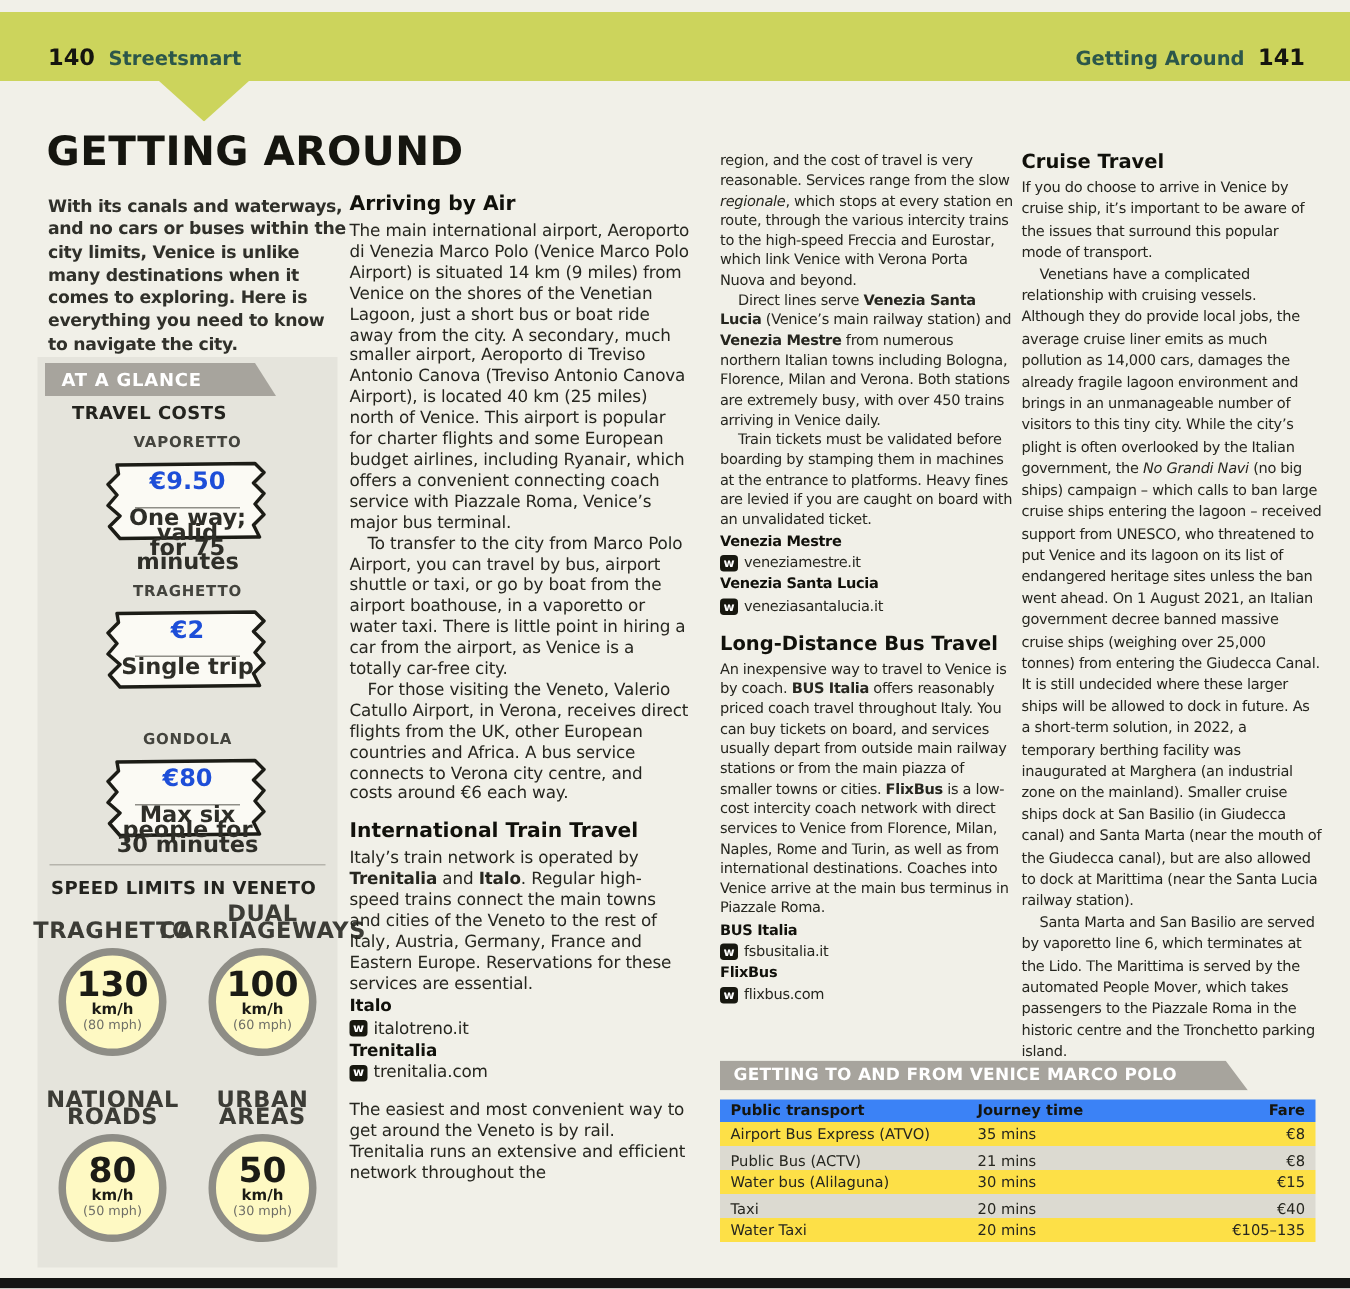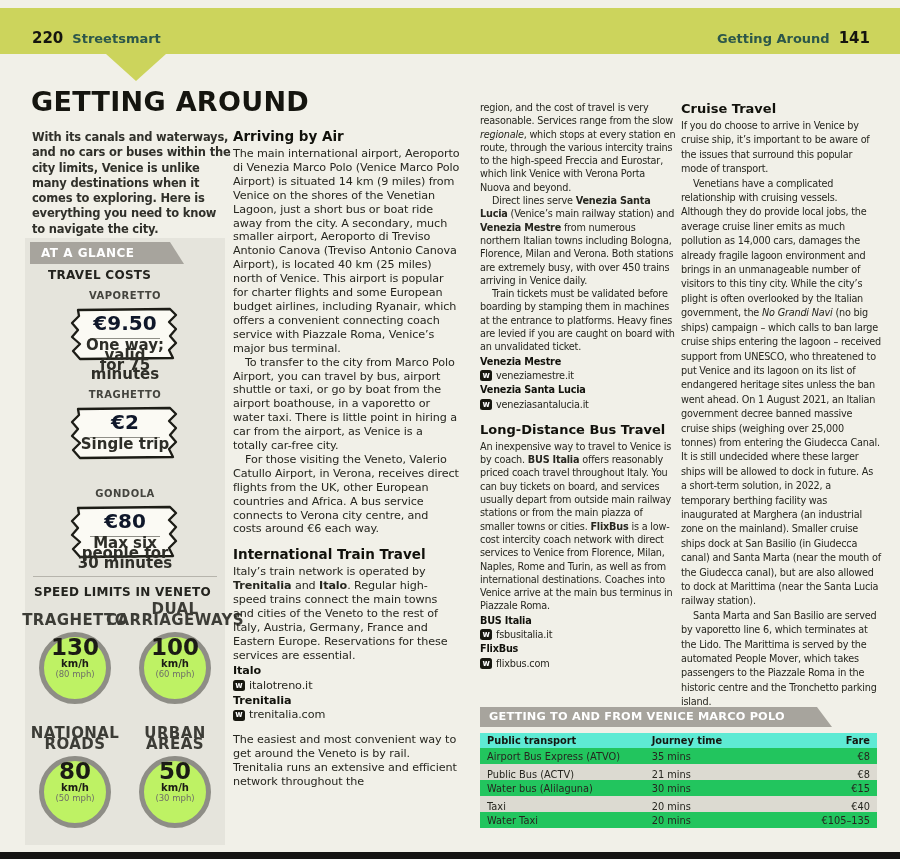--- a/index.html
+++ b/index.html
@@ -25,32 +25,32 @@
                  color:#fff;font-size:12px;font-weight:800;letter-spacing:.5px;line-height:22px;padding-left:11px;box-sizing:border-box;}
   .sb-heading{position:absolute;left:9px;font-size:12px;font-weight:800;letter-spacing:.3px;color:#23231e;}
   .tc-heading{top:30px;margin-left:14px;}
   .sl-heading{top:347px;}
   .tickets{position:absolute;left:0;top:52px;width:200px;}
   .ticket-block{text-align:center;margin-bottom:26px;}
   .ticket-label{font-size:10px;font-weight:700;letter-spacing:.5px;color:#44443e;margin-bottom:4px;}
   .ticket{position:relative;width:114px;height:58px;margin:0 auto;}
   .ticket svg{position:absolute;left:0;top:0;}
   .ticket .price{position:absolute;left:0;top:6px;width:100%;text-align:center;
-                 font-size:20px;font-weight:800;color:#0f172a;}
+                 font-size:16px;font-weight:800;color:#1d4ed8;}
   .ticket .tick-line{position:absolute;left:22px;right:22px;top:33px;height:1px;background:#8f8e87;}
   .ticket .cap{position:absolute;left:6px;right:6px;top:36px;font-size:15px;font-weight:700;
                line-height:9.8px;color:#2e2e28;white-space:pre-line;}
   .sb-divider{position:absolute;left:8px;top:338px;width:184px;height:1px;background:#b6b4ac;}
   .speed-grid{position:absolute;left:0;top:364px;width:200px;display:grid;
               grid-template-columns:1fr 1fr;row-gap:22px;justify-items:center;}
   .speed-cell{width:94px;text-align:center;}
   .speed-label{font-size:15px;font-weight:700;letter-spacing:.4px;color:#3c3c36;line-height:11px;
                min-height:24px;display:flex;align-items:flex-end;justify-content:center;margin-bottom:6px;white-space:pre-line;}
-  .speed-circle{width:62px;height:62px;border:5px solid #8e8d86;border-radius:50%;background:#bef264;
-                margin:0 auto;display:flex;flex-direction:column;align-items:center;justify-content:flex-start;}
+  .speed-circle{width:62px;height:62px;border:5px solid #8e8d86;border-radius:50%;background:#fef9c3;
+                margin:0 auto;display:flex;flex-direction:column;align-items:center;justify-content:center;}
   .speed-value{font-size:23px;font-weight:800;line-height:21px;color:#1b1b15;}
   .speed-unit{font-size:10px;font-weight:700;line-height:11px;color:#1b1b15;}
   .speed-mph{font-size:8.5px;line-height:10px;color:#6e6e67;}
   
   .col{position:absolute;}
   .col2{left:233px;top:129px;width:227px;font-size:11.2px;line-height:13.9px;letter-spacing:-.1px;}
   .col3{left:480px;top:101px;width:197px;font-size:9.7px;line-height:13.3px;letter-spacing:-.2px;}
   .col4{left:681px;top:101px;width:200px;font-size:9.7px;line-height:14.4px;letter-spacing:-.2px;}
   .sec-gap{margin-top:11px;}
   .sec-h{font-size:13px;font-weight:800;color:#11110b;line-height:15px;margin:0 0 3px;letter-spacing:0;}
@@ -66,36 +66,36 @@
   
   .airport-table{position:absolute;left:480px;top:707px;width:397px;}
   .tbl-banner{width:352px;height:20px;background:#a7a49d;color:#fff;font-size:11.3px;font-weight:800;
               letter-spacing:.2px;line-height:20px;padding-left:9px;box-sizing:border-box;
               clip-path:polygon(0 0,calc(100% - 15px) 0,100% 100%,0 100%);}
   .tbl-body{margin-top:6px;}
   .trow{display:flex;align-items:center;height:16px;padding:0 7px;font-size:9.8px;color:#26261f;}
   .trow .c1{flex:0 0 43%;}
   .trow .c2{flex:1;text-align:left;}
   .trow .c3{flex:0 0 20%;text-align:right;}
-  .trow.thead{height:15px;background:#5eead4;font-weight:800;color:#15150f;}
-  .row-light{background:#22c55e;}
+  .trow.thead{height:15px;background:#3b82f6;font-weight:800;color:#15150f;}
+  .row-light{background:#fde047;}
   .row-gray{background:#dcdad1;align-items:flex-end;}
   
   .bottom-bar{position:absolute;left:0;bottom:0;width:100%;height:7px;background:#151513;}
 </style>
 </head>
 <body>
 
 <div class="page">
 
   <div class="band"></div>
   <div class="band-tri"></div>
 
   <div class="hdr hdr-left">
-    <span class="pagenum">220</span>
+    <span class="pagenum">140</span>
     <span class="seclabel">Streetsmart</span>
   </div>
   <div class="hdr hdr-right">
     <span class="seclabel">Getting Around</span>
     <span class="pagenum">141</span>
   </div>
 
   <div class="title">GETTING AROUND</div>
   <div class="intro">With its canals and waterways, and no cars or buses within the city limits, Venice is unlike many destinations when it comes to exploring. Here is everything you need to know to navigate the city.</div>
 

